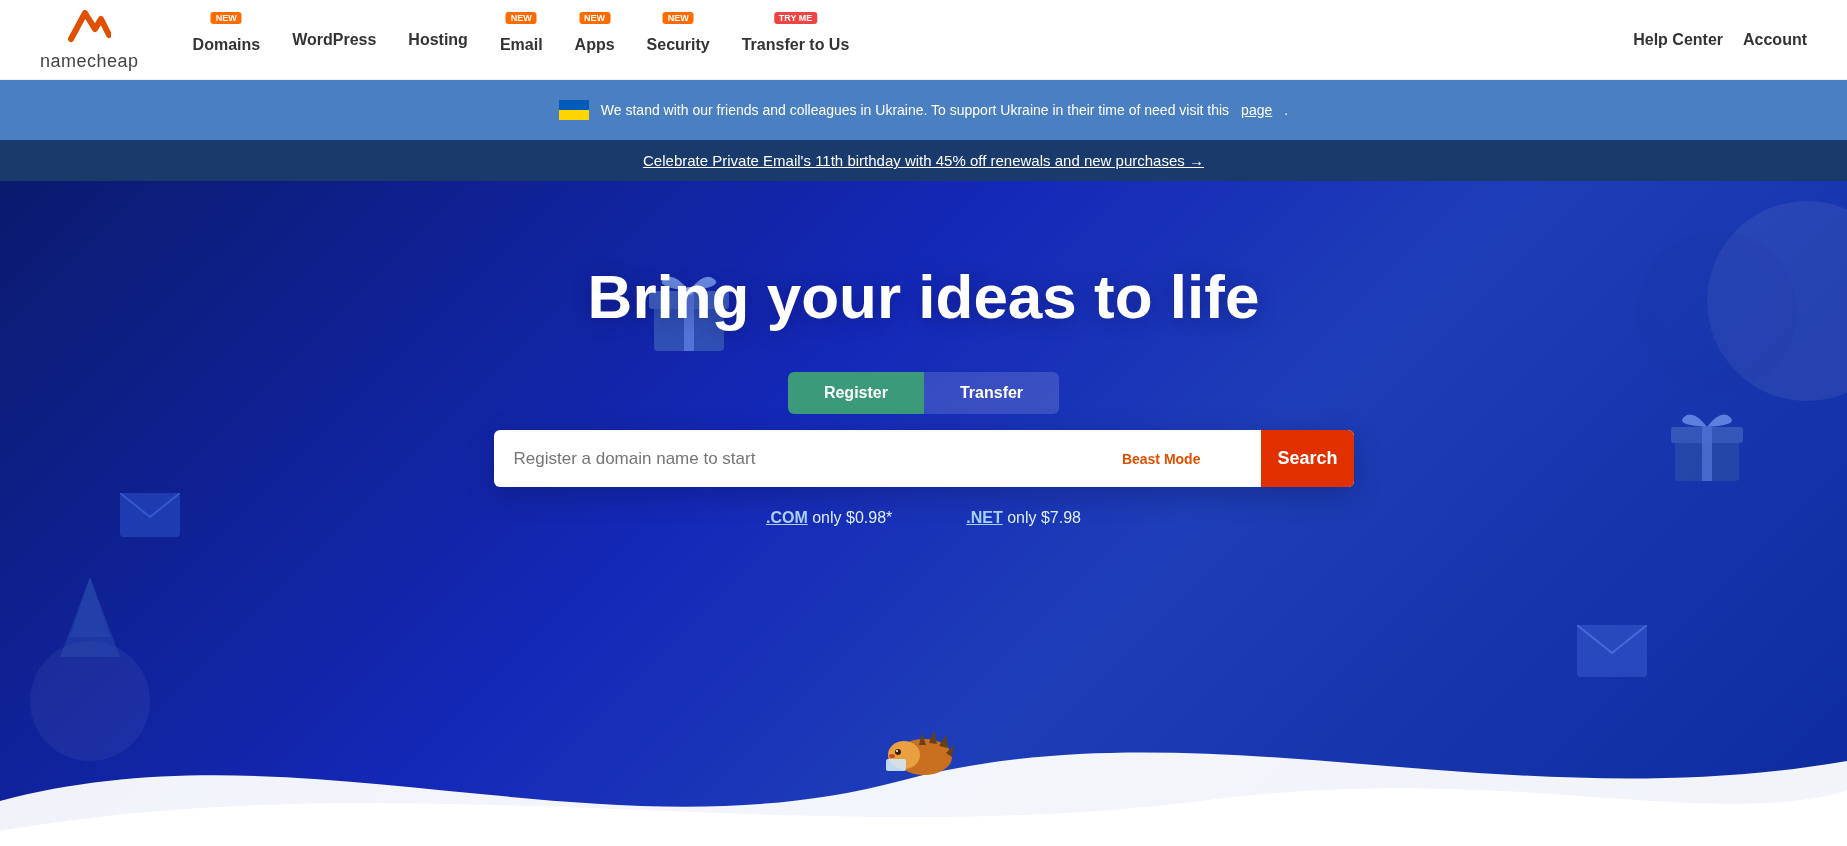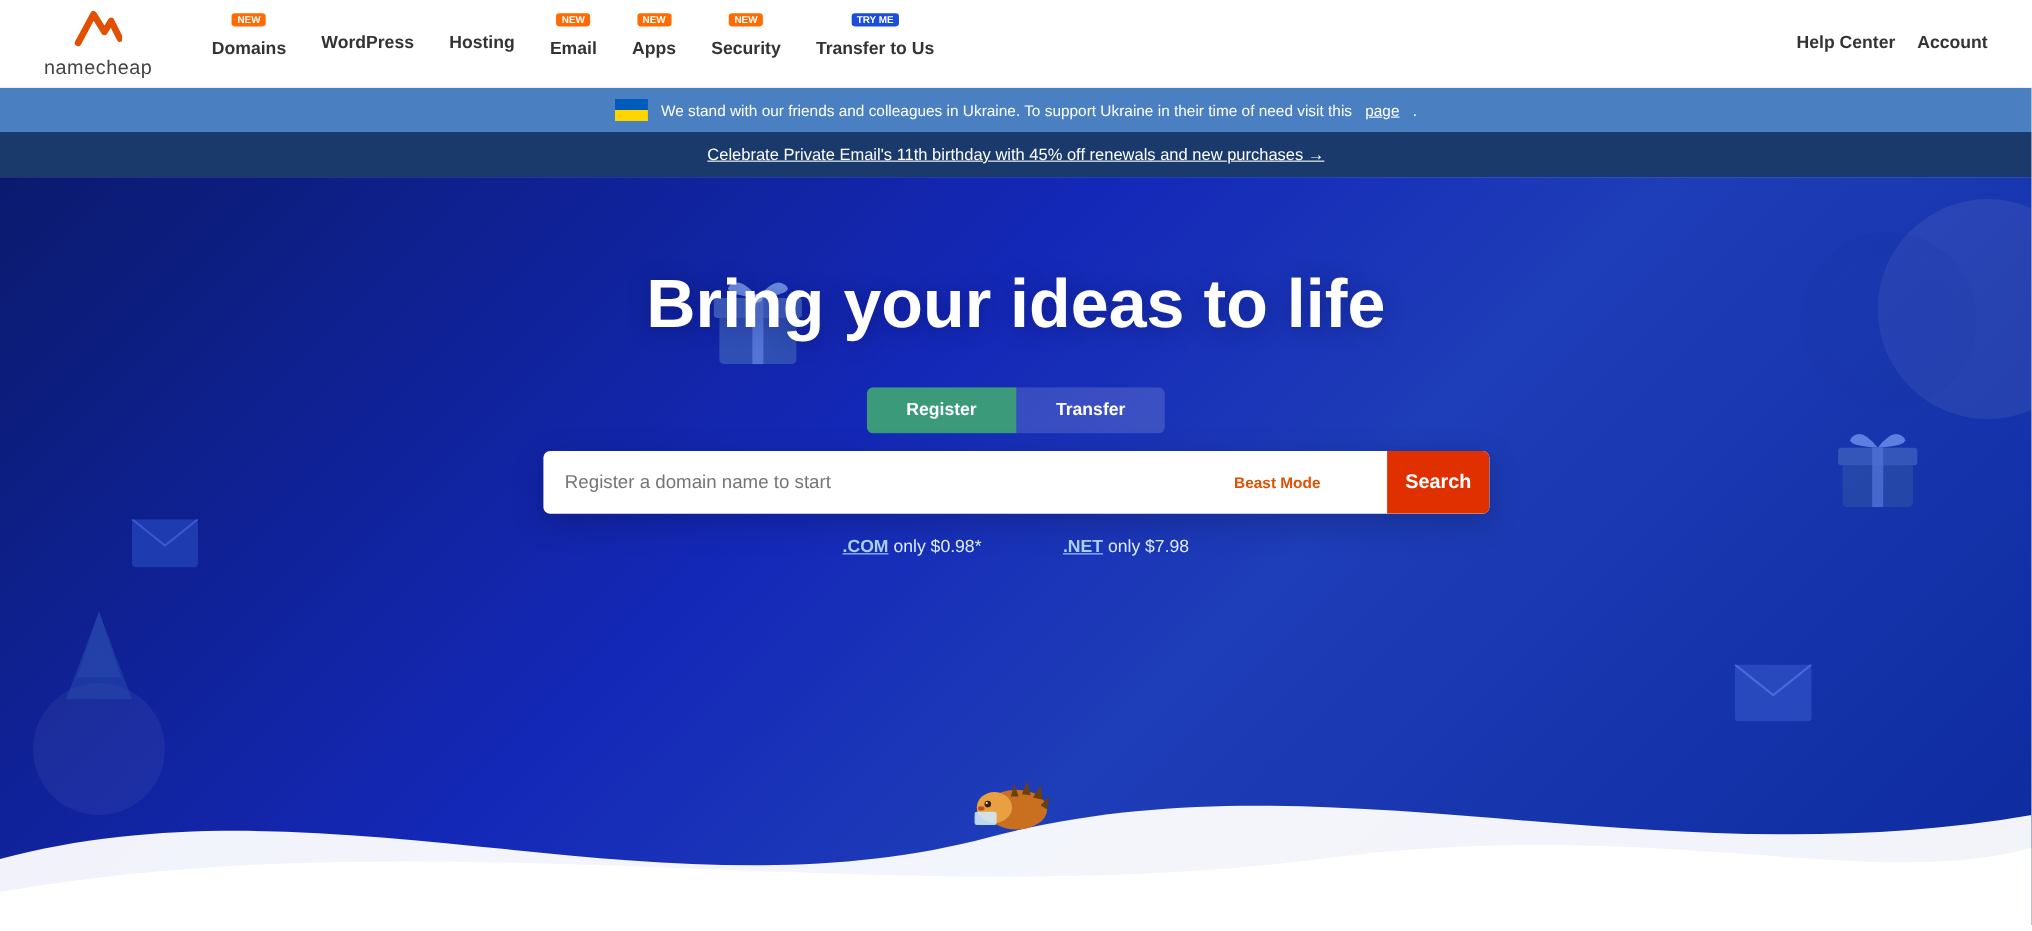--- a/index.html
+++ b/index.html
@@ -68,21 +68,21 @@
       padding: 1px 5px;
       border-radius: 3px;
       text-transform: uppercase;
       white-space: nowrap;
     }
     .badge-orange {
       background: #ff6b00;
       color: #fff;
     }
     .badge-teal {
-      background: #1d4ed8;
+      background: #ef4444;
       color: #fff;
     }
     .nav-label {
       margin-top: 10px;
     }
     .nav-right {
       display: flex;
       gap: 20px;
       align-items: center;
     }
@@ -91,21 +91,21 @@
       color: #333;
       font-size: 16px;
       font-weight: 600;
     }
 
     
     .ukraine-banner {
       background: #4a7fc1;
       color: #fff;
       text-align: center;
-      padding: 10px 20px;
+      padding: 20px 20px;
       font-size: 14px;
       display: flex;
       align-items: center;
       justify-content: center;
       gap: 12px;
     }
     .ukraine-flag {
       width: 30px;
       height: 20px;
       display: inline-block;

